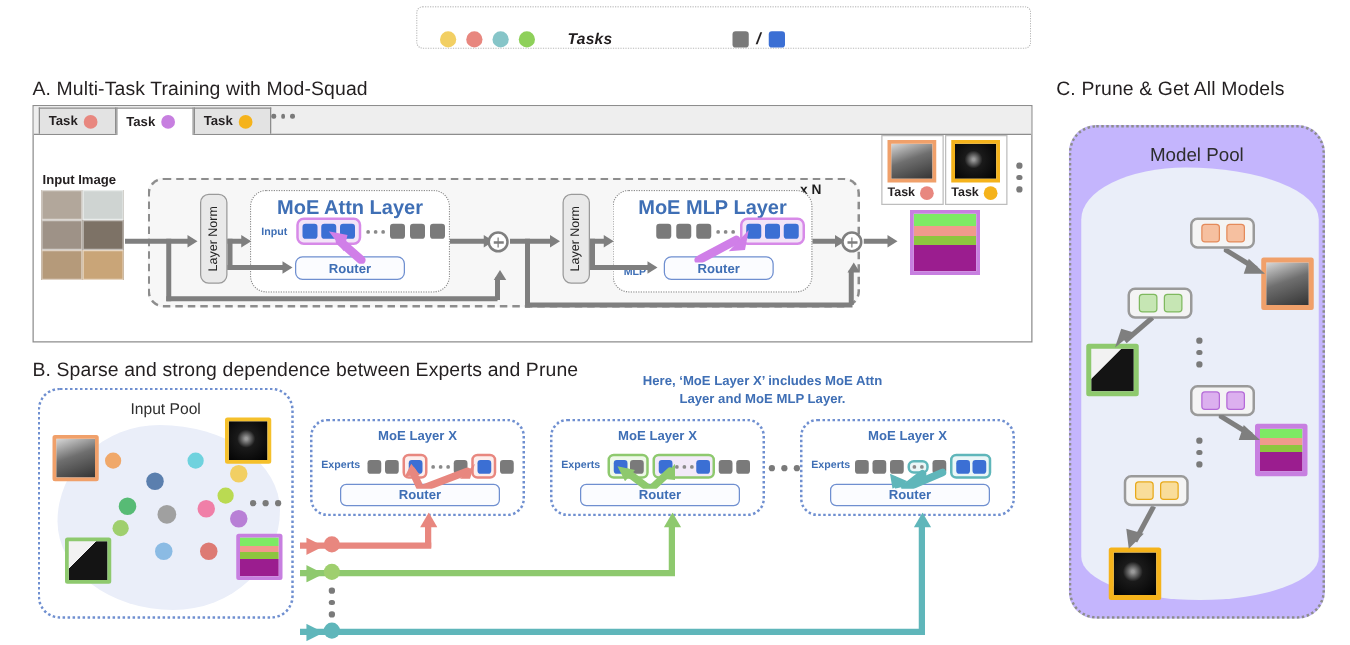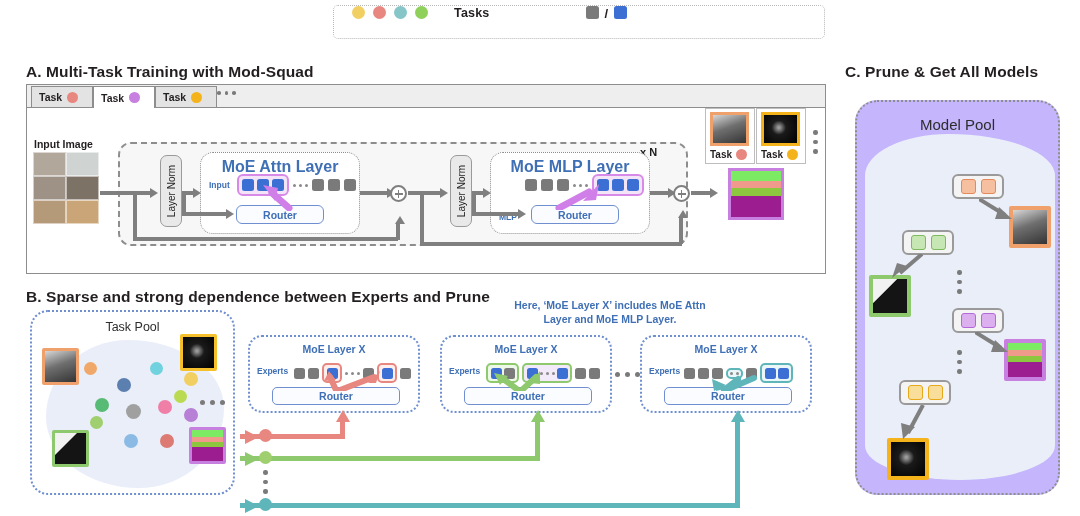--- a/index.html
+++ b/index.html
@@ -11,30 +11,30 @@
     color:#231f20;
     position:relative;
     overflow:hidden;
   }
   .abs { position:absolute; }
 
   
   #legend {
     left:333px; top:5px; width:492px; height:34px;
     border:1.5px dotted #b9b9b9; border-radius:5px;
-    display:flex; align-items:flex-start;
+    display:flex; align-items:flex-end;font-style:italic;
   }
   .legend-dots { display:flex; gap:8px; margin-left:18px; }
   .ldot { width:13px; height:13px; border-radius:50%; }
   .legend-label { font-size:12.5px; font-weight:bold; color:#231f20; margin-left:26px; letter-spacing:.2px;}
   .legend-sq { width:13px; height:13px; border-radius:2.5px; }
   .legend-slash { font-size:13px; font-weight:bold; margin:0 6px; }
 
   
-  .sec-title { font-size:15.5px; font-weight:700; color:#231f20; letter-spacing:.1px; white-space:nowrap;}
+  .sec-title { font-size:15.5px; font-weight:400; color:#231f20; letter-spacing:.1px; white-space:nowrap;}
 
   
   #panelA-box {
     left:26px; top:84px; width:800px; height:190px;
     border:1.2px solid #8d8d8d; background:#ffffff;
   }
   #tabbar {
     position:absolute; left:0; top:0; width:100%; height:23px;
     background:#eeeeee; border-bottom:1.2px solid #8d8d8d;
   }
@@ -354,21 +354,21 @@
 <div class="abs vdots" style="left:813px; top:130px;">
     <i></i>
     <i></i>
     <i></i>
   </div>
 
 <div class="abs sec-title" style="left:26px; top:288px;">B. Sparse and strong dependence between Experts and Prune</div>
 <div class="abs note" style="left:500px; top:298px; width:220px;">Here, ‘MoE Layer X’ includes MoE Attn Layer and MoE MLP Layer.</div>
 
 <div class="abs" id="taskpool">
-  <div id="taskpool-title">Task Pool</div>
+  <div id="taskpool-title">Input Pool</div>
   <div id="cloud"></div>
   <div class="tp-thumb depth-img" style="left:10px; top:36px; border-color:#f0a06a;"></div>
   <div class="tp-thumb edge-img" style="left:148px; top:22px; border-color:#f5c02b;"></div>
   <div class="tp-thumb normal-img" style="left:20px; top:118px; border-color:#8ec96e;"></div>
   <div class="tp-thumb seg-img" style="left:157px; top:115px; border-color:#c77fe0; border-width:3.5px;"></div>
 
   <span class="pdot" style="left:52px;  top:50px;  width:13px;height:13px; background:#f0a86a"></span>
   <span class="pdot" style="left:85px;  top:66px;  width:14px;height:14px; background:#5b7fae"></span>
   <span class="pdot" style="left:118px; top:50px;  width:13px;height:13px; background:#6fd2de"></span>
   <span class="pdot" style="left:152px; top:60px;  width:14px;height:14px; background:#f2cf63"></span>

